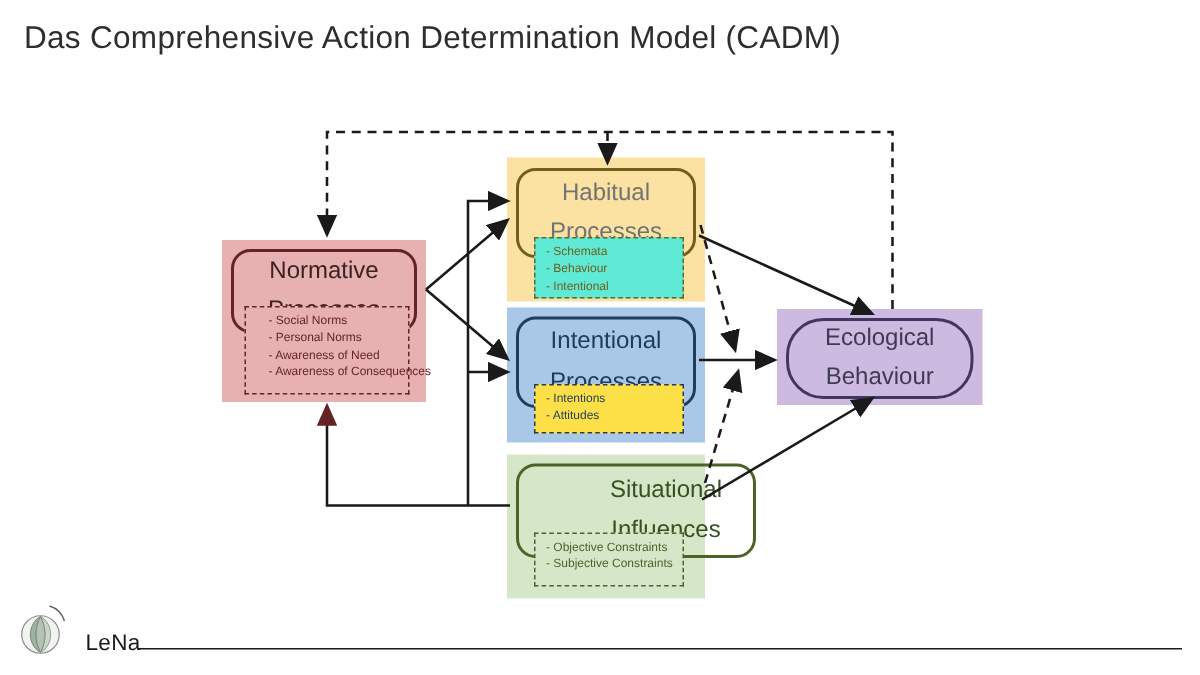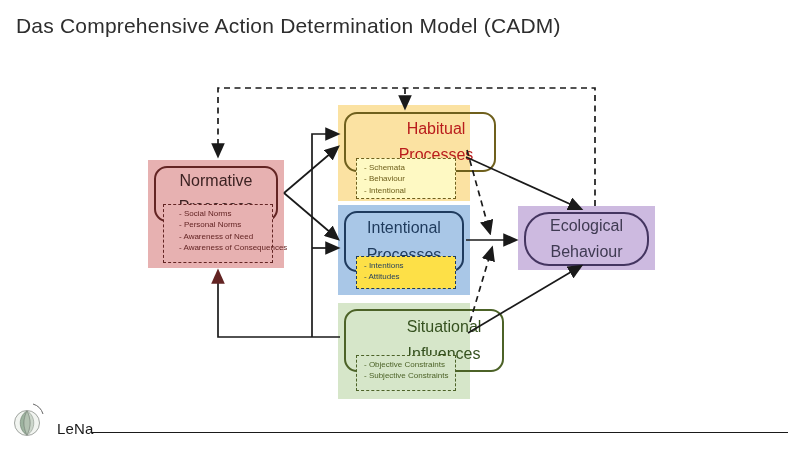--- a/index.html
+++ b/index.html
@@ -49,24 +49,24 @@
     </div>
     <div class="sublist" style="border-color: rgb(99, 36, 35); color: rgb(99, 36, 35); background: rgb(231, 177, 177); padding-left: 15px;">
       <div>- Social Norms</div>
       <div>- Personal Norms</div>
       <div>- Awareness of Need</div>
       <div>- Awareness of Consequences</div>
     </div>
   </div>
 
   <div class="tile t-hab" style="background: rgb(251, 226, 162);">
-    <div class="panel" style="border-color: rgb(111, 96, 29); color: #b91c1c; padding-left: 32px;">
+    <div class="panel" style="border-color: rgb(111, 96, 29); color: #737373;">
       <span>Habitual Processes</span>
     </div>
-    <div class="sublist" style="border-color: rgb(111, 96, 29); color: rgb(111, 96, 29); background: #fef9c3;">
+    <div class="sublist" style="border-color: rgb(111, 96, 29); color: rgb(111, 96, 29); background: #5eead4;">
       <div>- Schemata</div>
       <div>- Behaviour</div>
       <div>- Intentional</div>
     </div>
   </div>
 
   <div class="tile t-int" style="background: rgb(169, 199, 231);">
     <div class="panel" style="border-color: rgb(31, 59, 94); color: rgb(30, 58, 92);">
       <span>Intentional Processes</span>
     </div>

